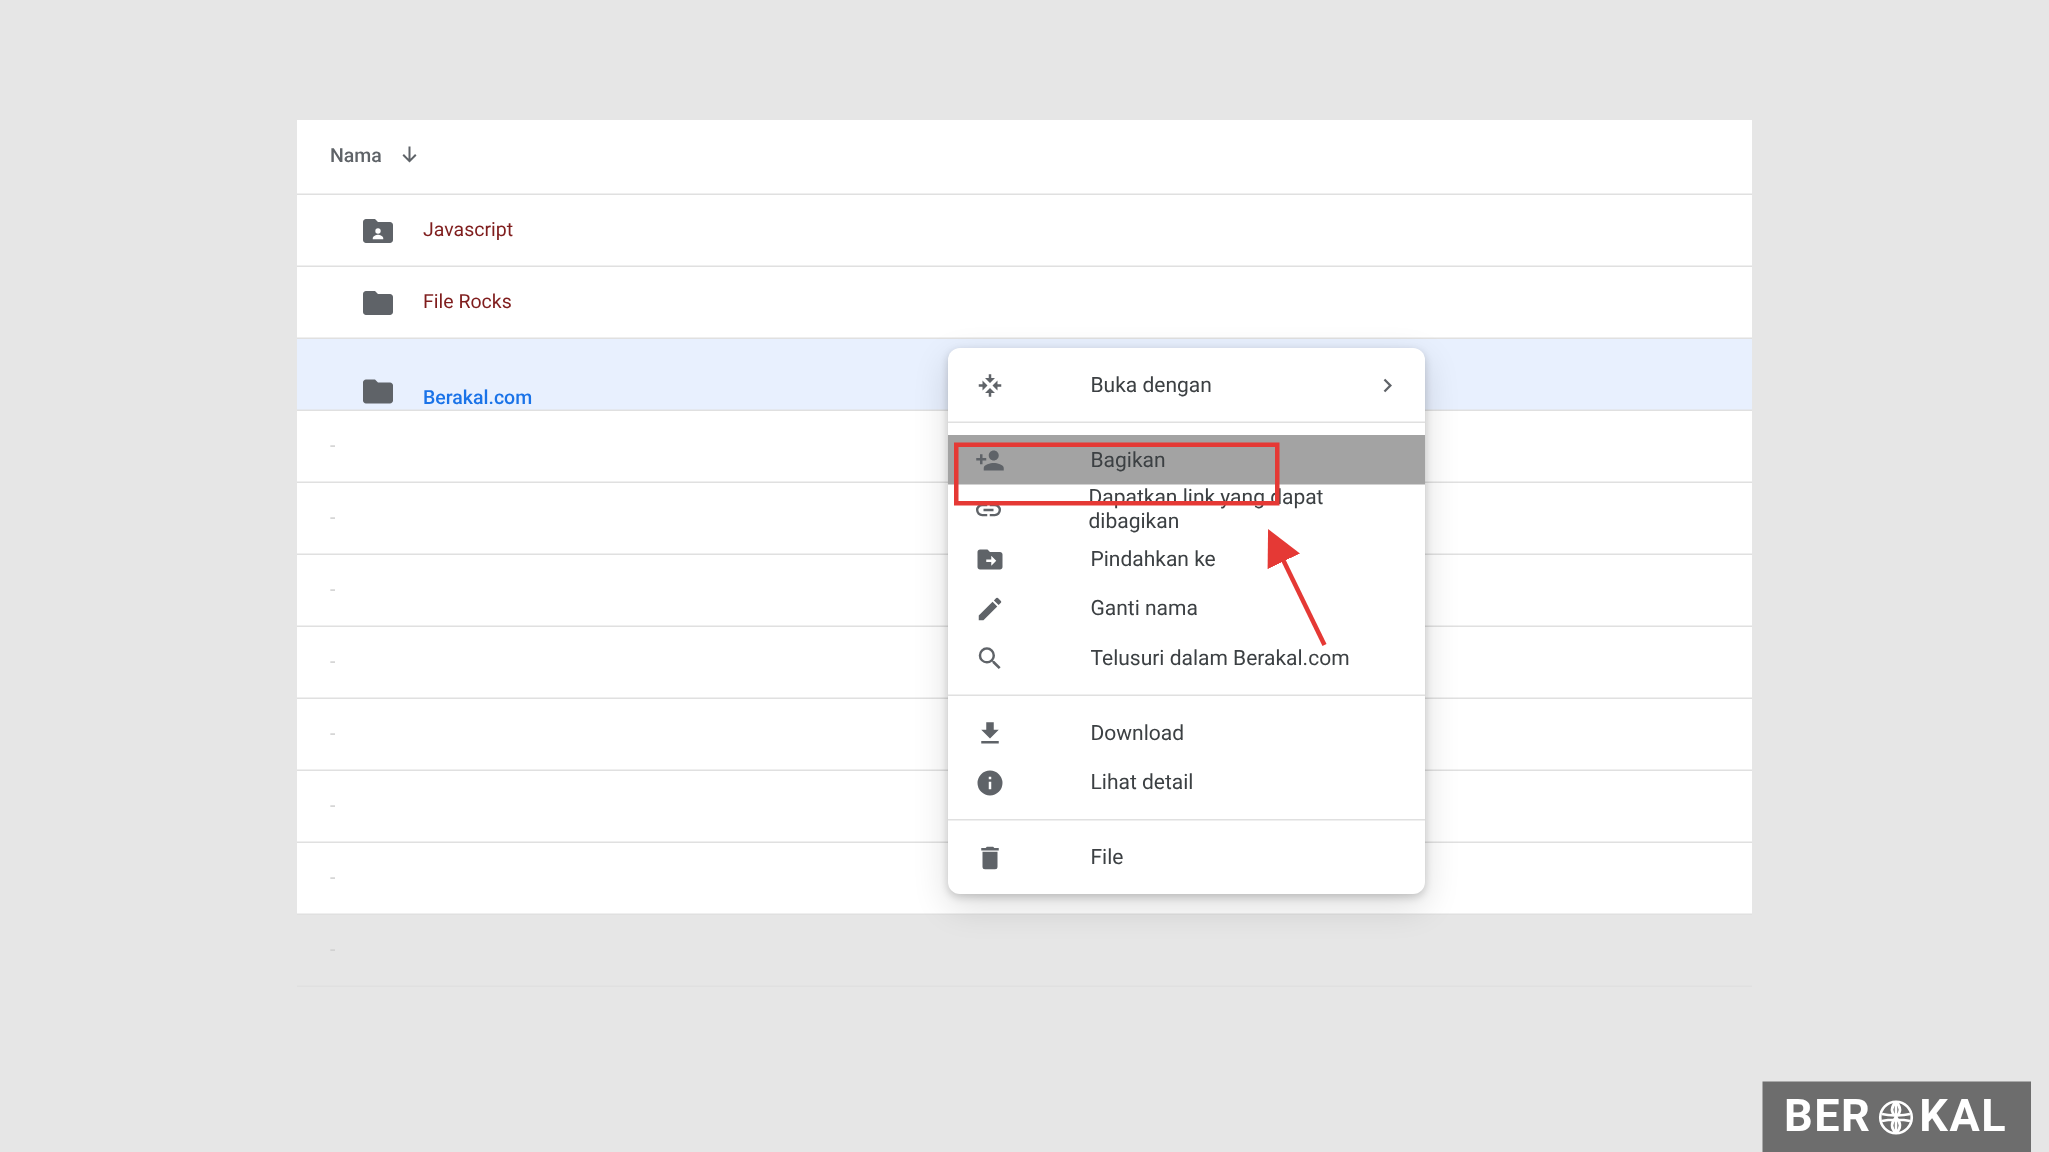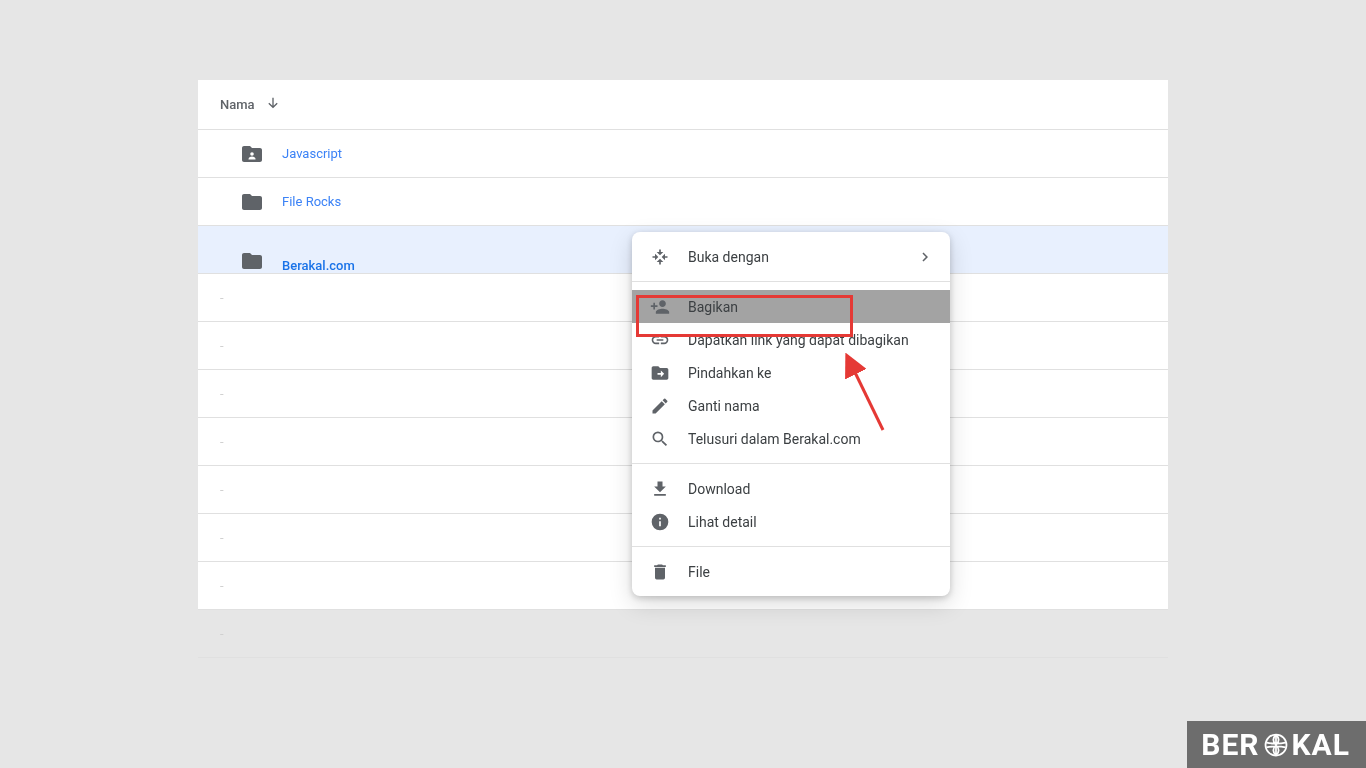--- a/index.html
+++ b/index.html
@@ -5,38 +5,38 @@
   * { margin: 0; padding: 0; box-sizing: border-box; font-family: Roboto, Arial, sans-serif; }
   body { background: #e6e6e6; width: 1366px; height: 768px; overflow: hidden; position: relative; }
   .panel { position: absolute; left: 198px; top: 68px; width: 970px; height: 530px; background: #ffffff; margin-top: 12px; }
   .header-row { display: flex; align-items: center; padding: 0 22px; height: 50px; border-bottom: 1px solid #e0e0e0; }
   .header-label { color: #5f6368; font-size: 13px; font-weight: 500; margin-right: 10px; }
   .sort-arrow { color: #5f6368; }
   .row { display: flex; align-items: center; padding: 0 22px; height: 48px; border-bottom: 1px solid #e0e0e0; }
   .row.selected { background: #e8f0fe; align-items: flex-end; }
   .row .ficon { width: 24px; height: 24px; margin-left: 20px; margin-right: 18px; display: flex; align-items: center; justify-content: center; color: #5f6368; }
   .row .ficon svg { width: 24px; height: 24px; display: block; }
-  .fname { font-size: 13px; color: #3b82f6; }
+  .fname { font-size: 13px; color: #7f1d1d; }
   .row.selected .fname { color: #1a73e8; font-weight: 500; }
   .empty-row { height: 48px; border-bottom: 1px solid #e0e0e0; color: #cfcfcf; font-size: 13px; padding: 0 22px; display: flex; align-items: center; }
   .empty-row::before { content: "-"; }
 
   .context-menu { position: absolute; left: 632px; top: 232px; width: 318px; background: #fff; border-radius: 8px; box-shadow: 0 2px 6px rgba(0,0,0,0.18), 0 8px 24px rgba(0,0,0,0.14); padding: 8px 0; z-index: 10; }
-  .menu-item { display: flex; align-items: center; height: 33px; padding: 0 16px; font-size: 14px; color: #3c4043; position: relative; cursor: default; }
+  .menu-item { display: flex; align-items: center; height: 33px; padding: 0 16px; font-size: 14px; color: #3c4043; position: relative; cursor: default; gap: 39px; }
   .menu-item.highlight { background: #a3a3a3; }
   .menu-item .micon { width: 24px; height: 24px; margin-right: 16px; display: flex; align-items: center; justify-content: center; color: #5f6368; }
   .menu-item .micon svg { width: 20px; height: 20px; display: block; }
   .menu-item .chev { position: absolute; right: 16px; color: #5f6368; }
   .menu-item .chev svg { width: 18px; height: 18px; display: block; }
   .menu-sep { height: 1px; background: #e0e0e0; margin: 8px 0; }
 
   .anno-box { position: absolute; left: 636px; top: 295px; width: 217px; height: 42px; border: 3px solid #e53935; z-index: 20; pointer-events: none; }
   .anno-arrow { position: absolute; z-index: 20; pointer-events: none; }
 
-  .watermark { position: absolute; right: 0; bottom: 0; background: #6d6d6d; color: #fff; padding: 6px 16px 6px 14px; font-size: 30px; font-weight: 700; letter-spacing: 1px; display: flex; align-items: center; gap: 2px; }
+  .watermark { position: absolute; right: 12px; bottom: 0; background: #6d6d6d; color: #fff; padding: 6px 16px 6px 14px; font-size: 30px; font-weight: 700; letter-spacing: 1px; display: flex; align-items: center; gap: 2px; }
   .watermark .wicon { display:inline-flex; width: 28px; height: 28px; align-items: center; justify-content: center; }
   .watermark .wicon svg { width: 28px; height: 28px; }
 </style>
 </head>
 <body>
 
 <div class="panel">
   <div class="header-row">
     <span class="header-label">Nama</span>
     <span class="sort-arrow">

